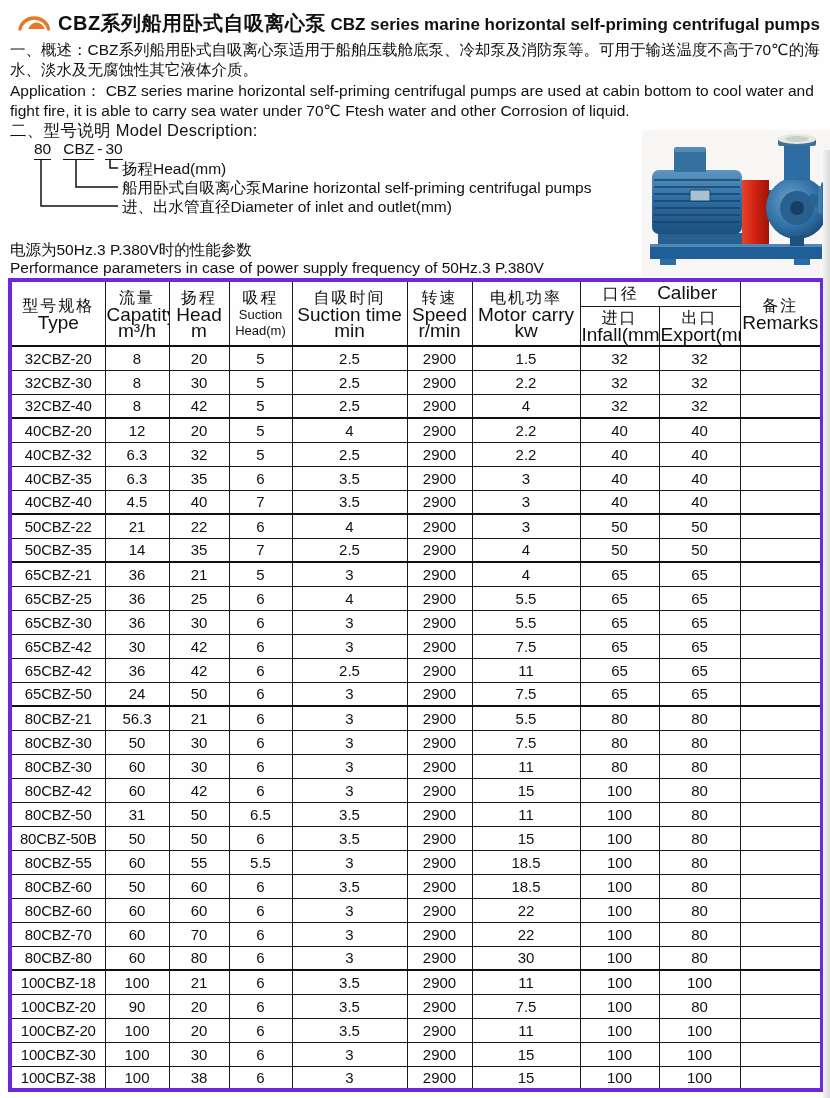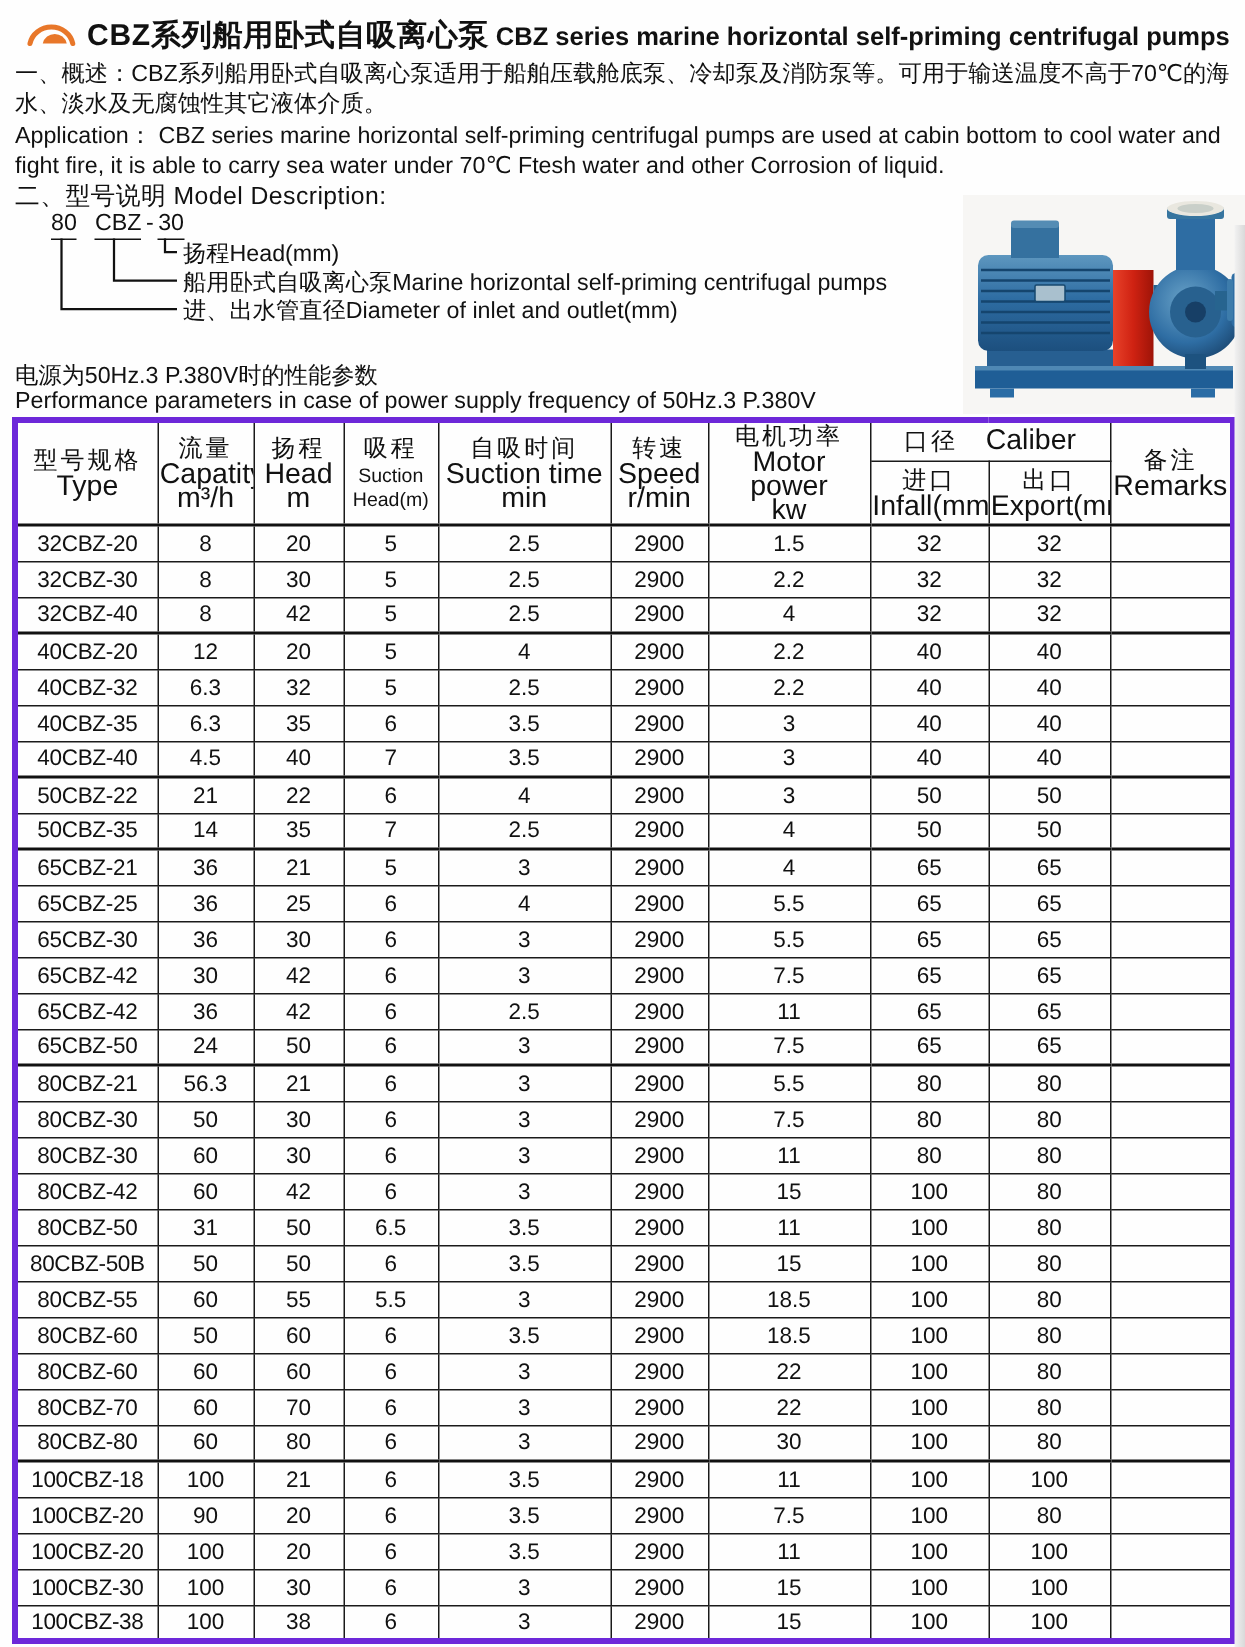--- a/index.html
+++ b/index.html
@@ -195,21 +195,21 @@
             <span class="h-en">Suction time</span>
             <span class="h-en">min</span>
           </th>
           <th rowspan="2">
             <span class="h-cn">转速</span>
             <span class="h-en">Speed</span>
             <span class="h-en">r/min</span>
           </th>
           <th rowspan="2">
             <span class="h-cn">电机功率</span>
-            <span class="h-en">Motor power</span>
+            <span class="h-en">Motor carry</span>
             <span class="h-en">kw</span>
           </th>
           <th colspan="2" class="caliber-cell">
             <span class="h-cn">口径</span>
             <span class="h-en">Caliber</span>
           </th>
           <th rowspan="2">
             <span class="h-cn">备注</span>
             <span class="h-en">Remarks</span>
           </th>

